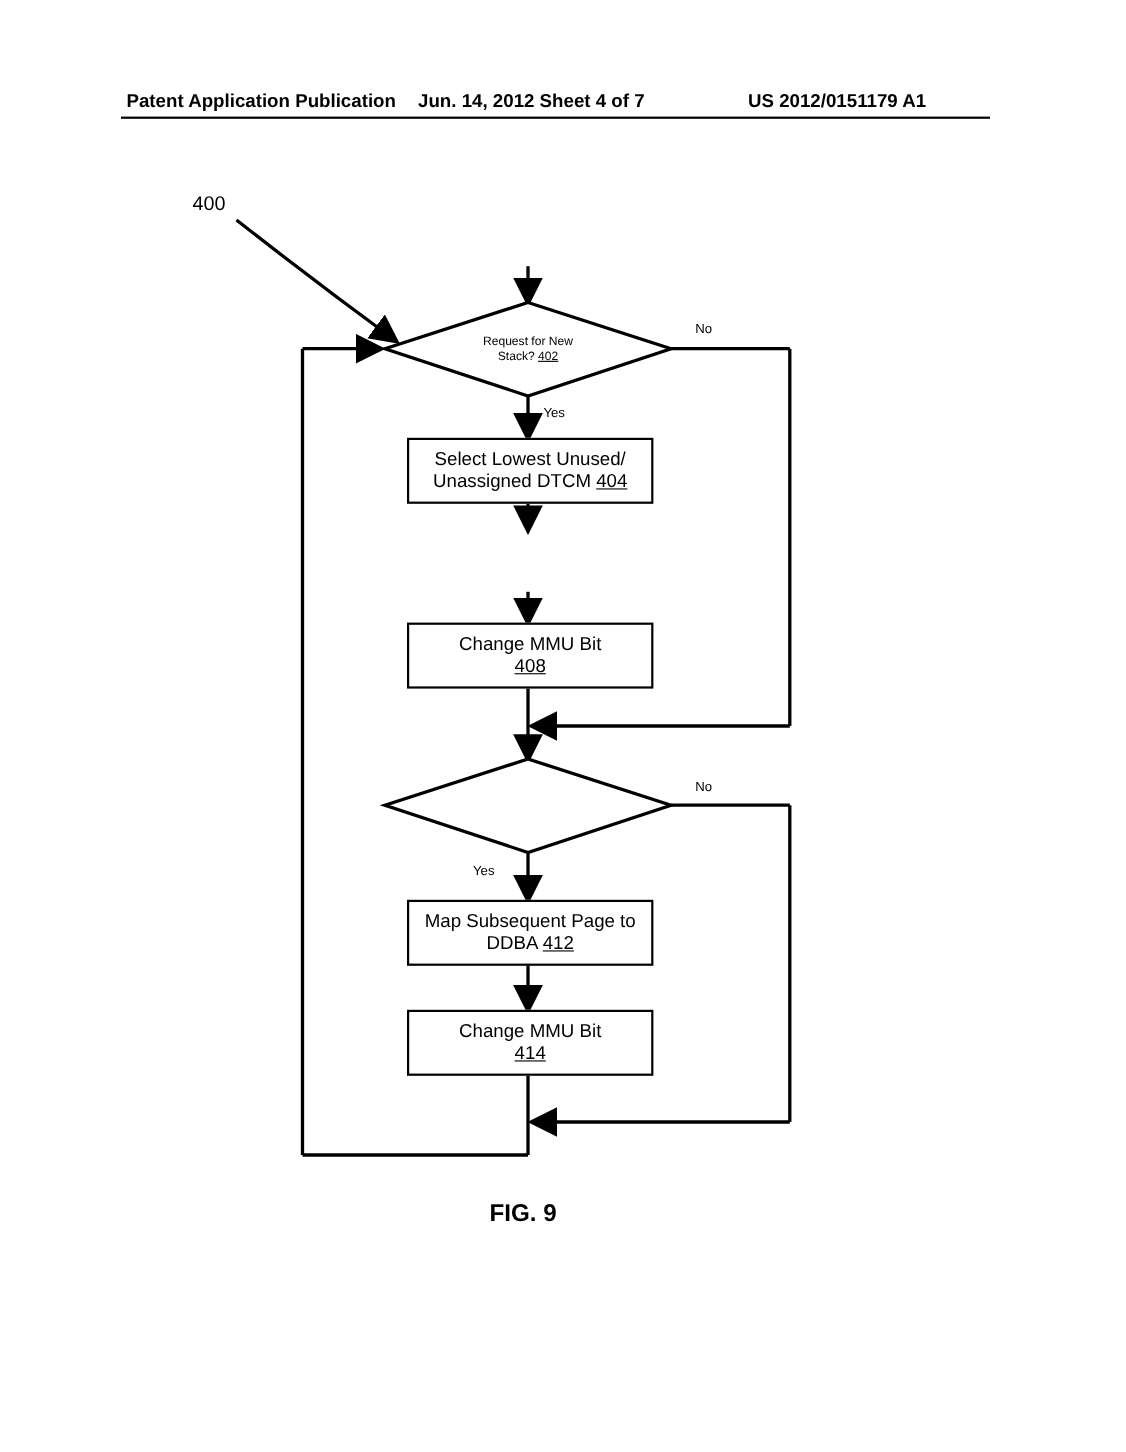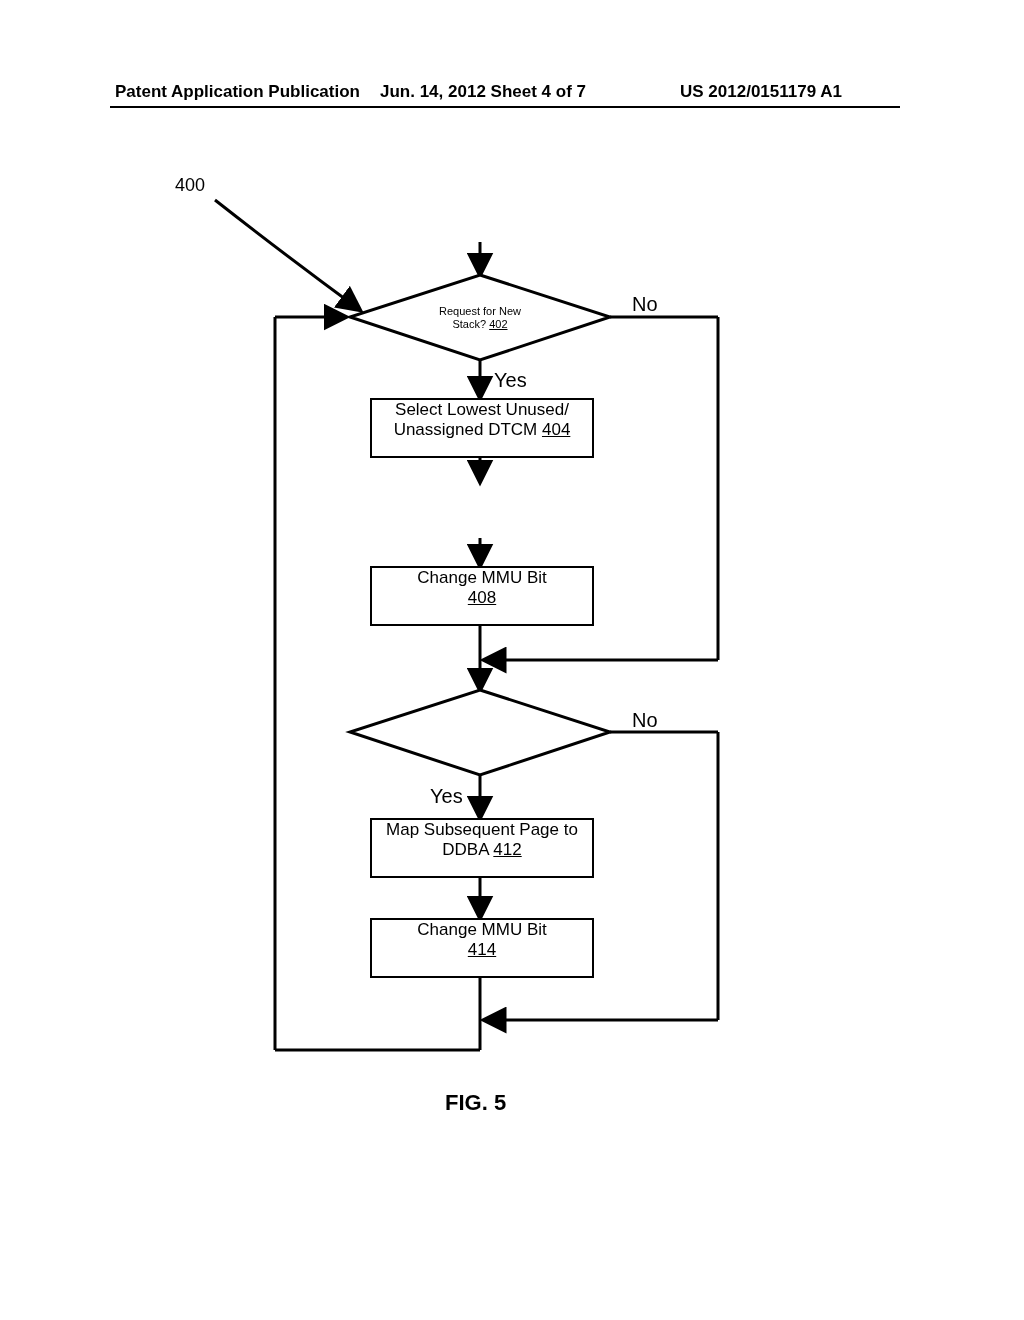--- a/index.html
+++ b/index.html
@@ -42,39 +42,40 @@
     position: absolute;
     text-align: center;
     line-height: 1.2;
   }
   .box {
     border: 2px solid #000;
     background: #fff;
     display: flex;
     flex-direction: column;
     align-items: center;
+    justify-content: center;
     font-size: 17px;
   }
   .terminator {
     border: 2px solid #000;
     border-radius: 26px;
     display: flex;
     align-items: center;
     justify-content: center;
     font-size: 18px;
     background: #fff;
   }
   .decision {
     font-size: 11px;
     display: flex;
     flex-direction: column;
     align-items: center;
     justify-content: center;
   }
-  .label { font-size: 20px; }
+  .label { font-size: 12px; }
   .figlabel { font-size: 22px; font-weight: bold; }
   .refnum { font-size: 18px; }
   .under { text-decoration: underline; }
 </style>
 </head>
 <body>
 
 <div class="header">
   <span class="left">Patent Application Publication</span>
   <span class="mid">Jun. 14, 2012  Sheet 4 of 7</span>
@@ -155,14 +156,14 @@
   <div class="box" style="left:370px; top:648px; width:220px; height:56px;">
     <div><span>Map Subsequent Page to</span></div>
     <div><span>DDBA </span><span class="under">412</span></div>
   </div>
 
   <div class="box" style="left:370px; top:748px; width:220px; height:56px;">
     <div><span>Change MMU Bit</span></div>
     <div><span class="under">414</span></div>
   </div>
 
-  <div class="figlabel" style="left:445px; top:920px;">FIG. 5</div>
+  <div class="figlabel" style="left:445px; top:920px;">FIG. 9</div>
 </div>
 
 </body></html>

